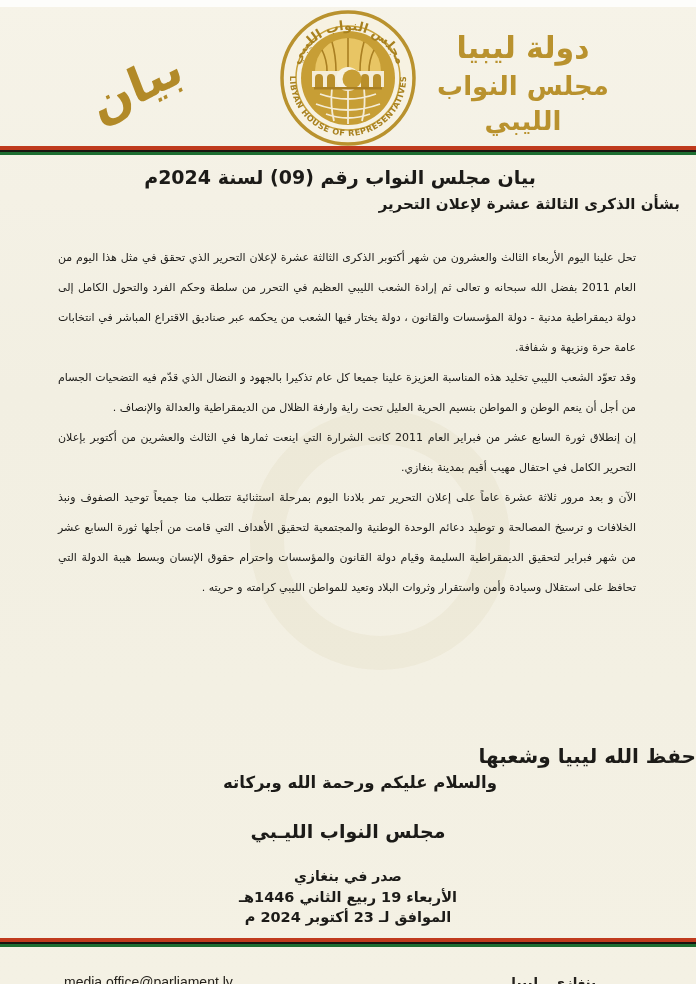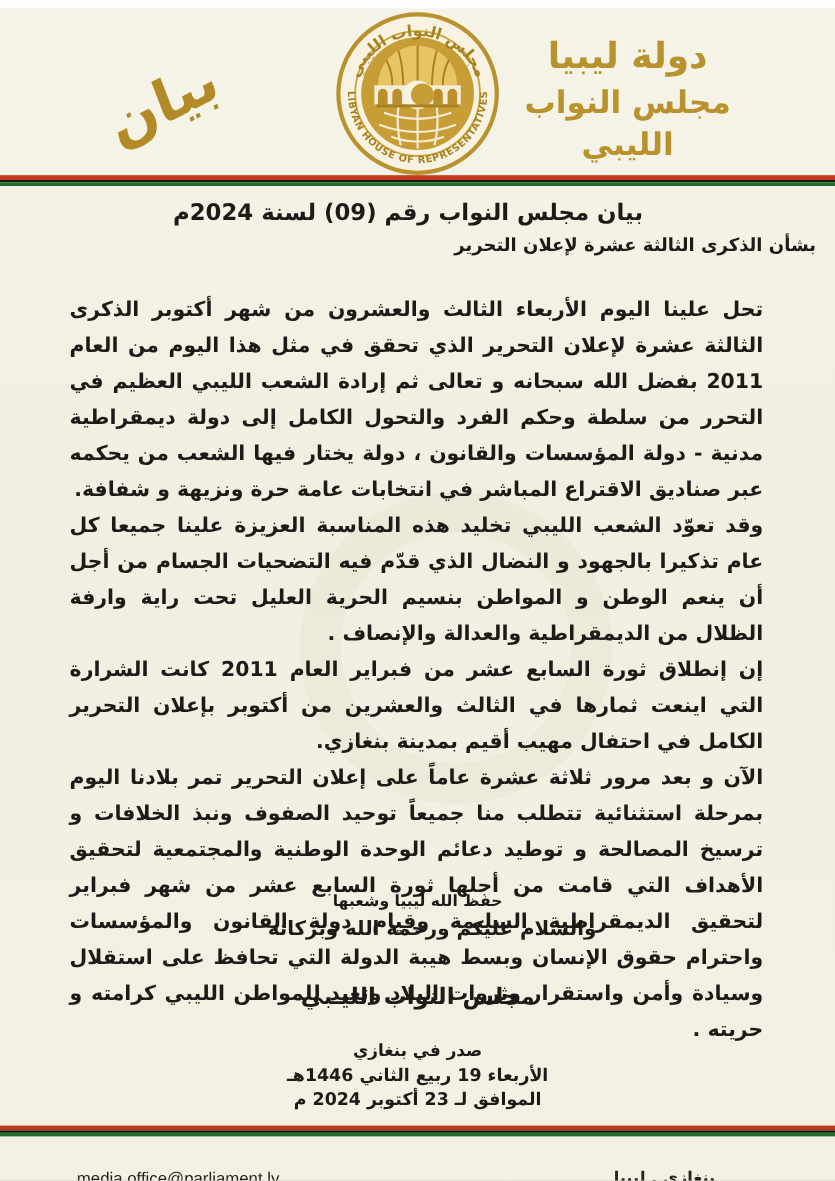--- a/index.html
+++ b/index.html
@@ -45,27 +45,27 @@
   .flag-divider .green { height:3px; background:#1d6e31; }
   .divider-top { position:absolute; top:146px; left:0; }
   .divider-bottom { position:absolute; top:938px; left:0; }
   
   .title-block { position:absolute; top:166px; left:0; width:680px; text-align:center; }
   .title-line1 { font-size:19px; font-weight:bold; }
   .title-line2 { font-size:15px; font-weight:bold; margin-top:7px;text-align:right; }
   
   .body-text {
     position:absolute; top:243px; right:60px; left:58px;
-    font-size:17px; font-weight:bold; line-height:30px;
+    font-size:11px; font-weight:normal; line-height:30px;
     text-align:justify; text-justify:inter-word;
   }
   .body-text p { margin:0; }
   
   .closing { position:absolute; top:744px; left:0; width:696px; text-align:center; font-weight:bold; }
-  .closing .c1 { font-size:13px; }
+  .closing .c1 { font-size:20px;text-align:right; }
   .closing .c2 { font-size:16.5px; margin-top:5px;padding-left:24px; }
   
   .signature { position:absolute; top:820px; left:0; width:696px; text-align:center; font-weight:bold; }
   .signature .issuer { font-size:19px; letter-spacing:0.5px; }
   .signature .issued-at { font-size:14px; margin-top:26px; }
   .signature .hijri { font-size:14.5px; margin-top:5px; }
   .signature .greg  { font-size:14.5px; margin-top:4px; }
   
   .footer-row {
     position:absolute; top:950px; left:0; width:696px;

